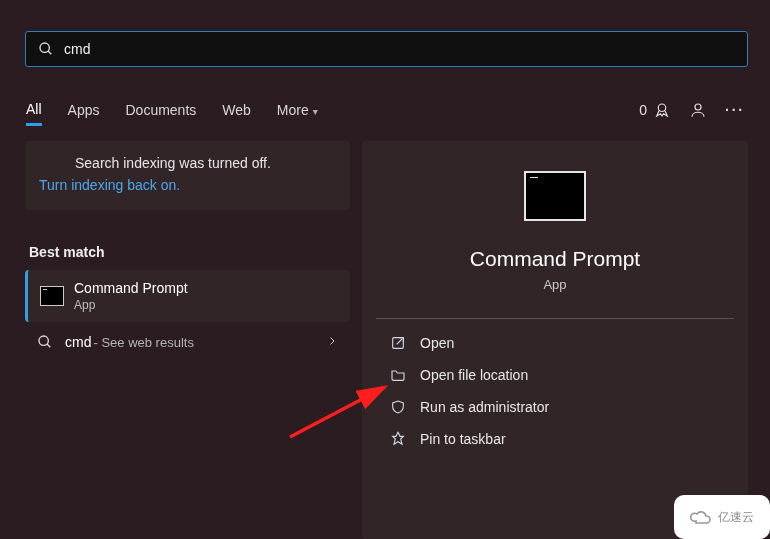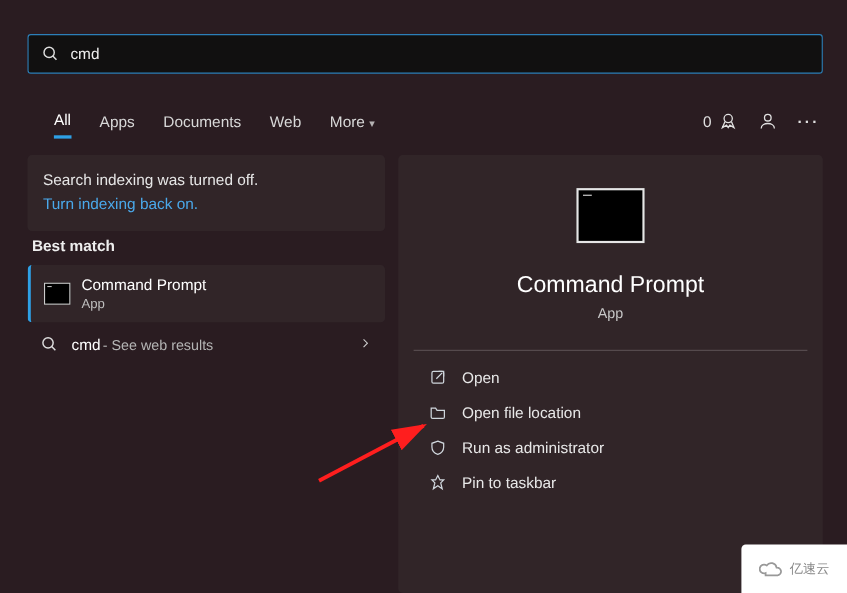--- a/index.html
+++ b/index.html
@@ -21,21 +21,21 @@
     padding: 0 12px;
   }
   .search-bar svg { width: 16px; height: 16px; fill: none; stroke: #ddd; stroke-width: 2; }
   .search-bar input {
     flex: 1; background: transparent; border: 0; outline: 0;
     color: #f0f0f0; font-size: 14px; margin-left: 10px;
   }
 
   .tabs-row {
     position: absolute;
-    top: 90px; left: 49px; right: 25px;
+    top: 90px; left: 26px; right: 25px;
     height: 40px;
     display: flex; align-items: center;
     color: #d8d8d8;
     font-size: 14px;
   }
   .tab { margin-right: 26px; cursor: pointer; padding: 6px 0; }
   .tab.active { border-bottom: 3px solid #2ea0e6; color: #fff; }
   .tab .chev { font-size: 10px; margin-left: 4px; opacity: .8; }
   .tabs-spacer { flex: 1; }
   .right-ctrl { display: flex; align-items: center; gap: 18px; color: #e0e0e0; }
@@ -50,24 +50,24 @@
   }
   .card {
     background: rgba(55,45,48,0.55);
     border-radius: 4px;
   }
   .indexing {
     padding: 12px 14px 14px;
     font-size: 14px;
     line-height: 1.55;
   }
-  .indexing .msg { color: #e6e6e6; }
+  .indexing .msg { color: #e6e6e6; margin-left: 36px; }
   .indexing .link { color: #4aa8ea; cursor: pointer; }
 
-  .sect-title { font-size: 14px; font-weight: 600; color: #eee; margin: 5px 4px 10px; }
+  .sect-title { font-size: 14px; font-weight: 600; color: #eee; margin: 34px 4px 10px; }
 
   .best {
     display: flex; align-items: center;
     padding: 10px 12px;
     border-left: 3px solid #2ea0e6;
     cursor: pointer;
   }
   .cmd-thumb-sm {
     width: 24px; height: 20px; background: #000; border: 1px solid #ccc;
     position: relative; margin-right: 10px;
@@ -121,21 +121,21 @@
     pointer-events: none;
   }
 
   .watermark {
     position: absolute;
     right: 0; bottom: 0;
     width: 96px; height: 44px;
     background: #fff;
     border-top-left-radius: 4px;
     display: flex; align-items: center; justify-content: center;
-    color: #888; font-size: 12px;
+    color: #888; font-size: 12px; border-radius: 10px;
   }
   .watermark svg { width: 24px; height: 18px; stroke:#999; fill:none; stroke-width:1.6; margin-right:4px;}
 </style>
 </head>
 <body>
 
 <div class="search-bar">
   <svg viewBox="0 0 24 24">
       <circle cx="10" cy="10" r="7"></circle>
       <line x1="20" y1="20" x2="15" y2="15"></line>

